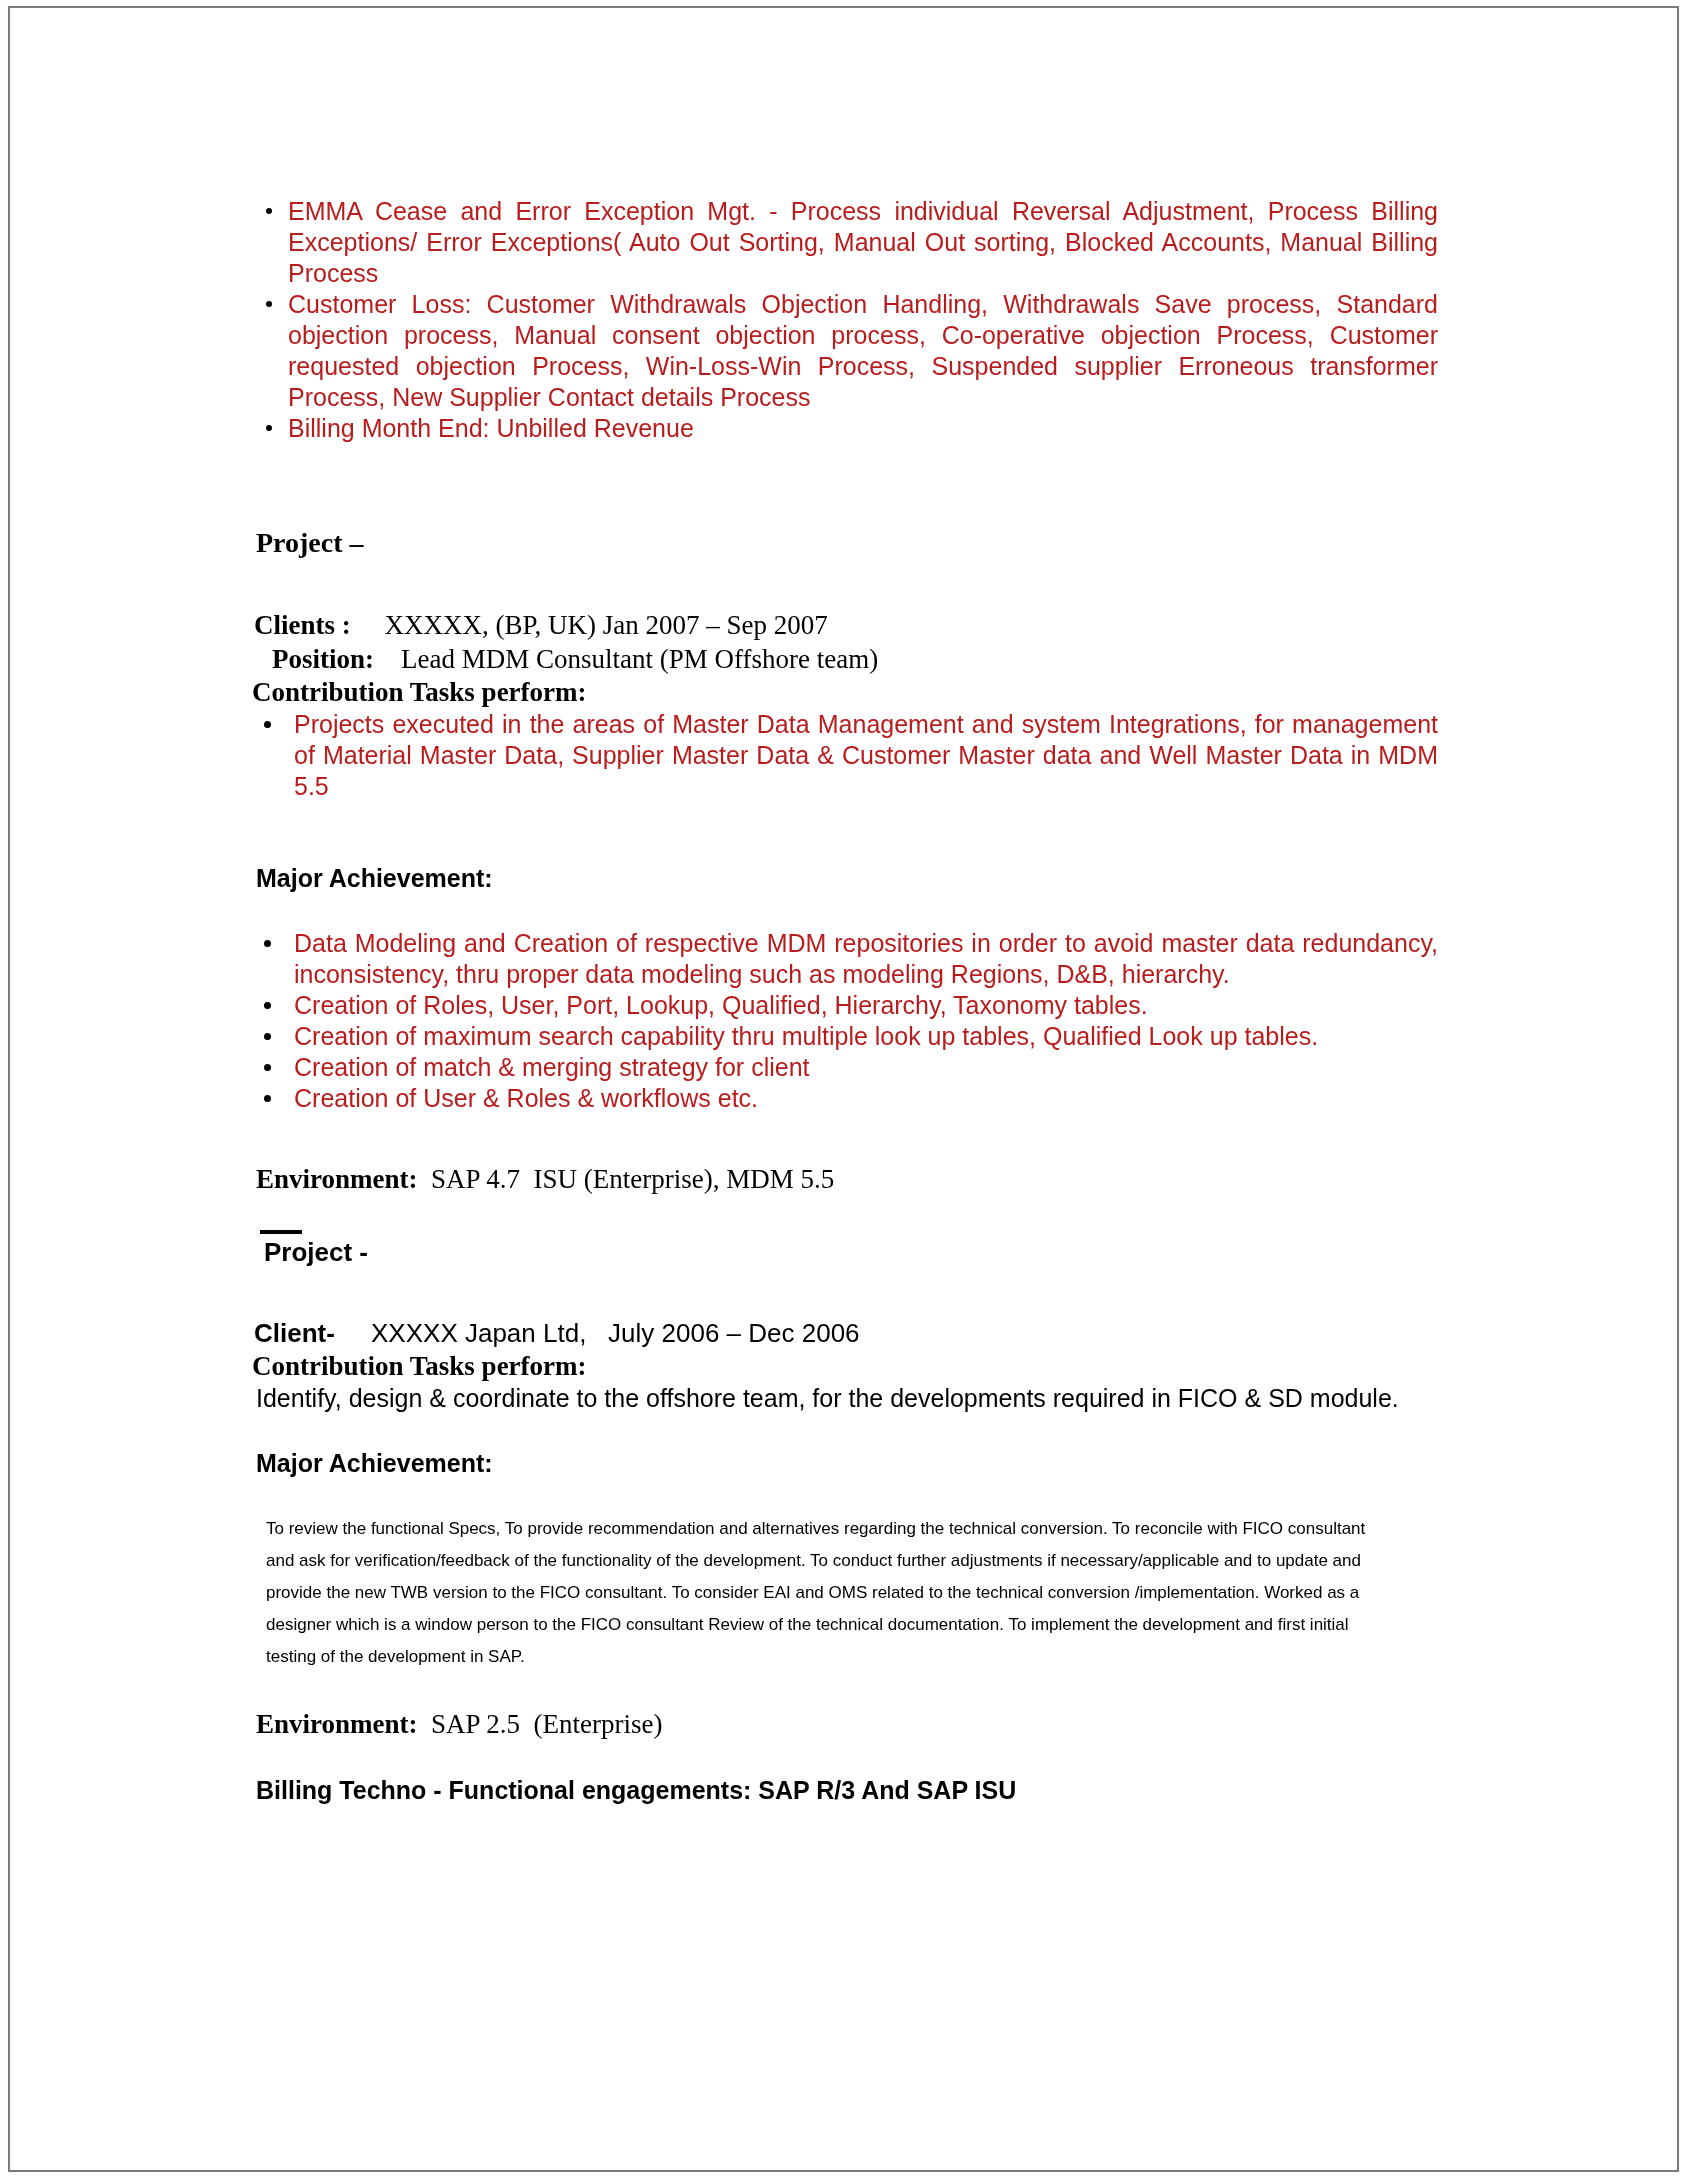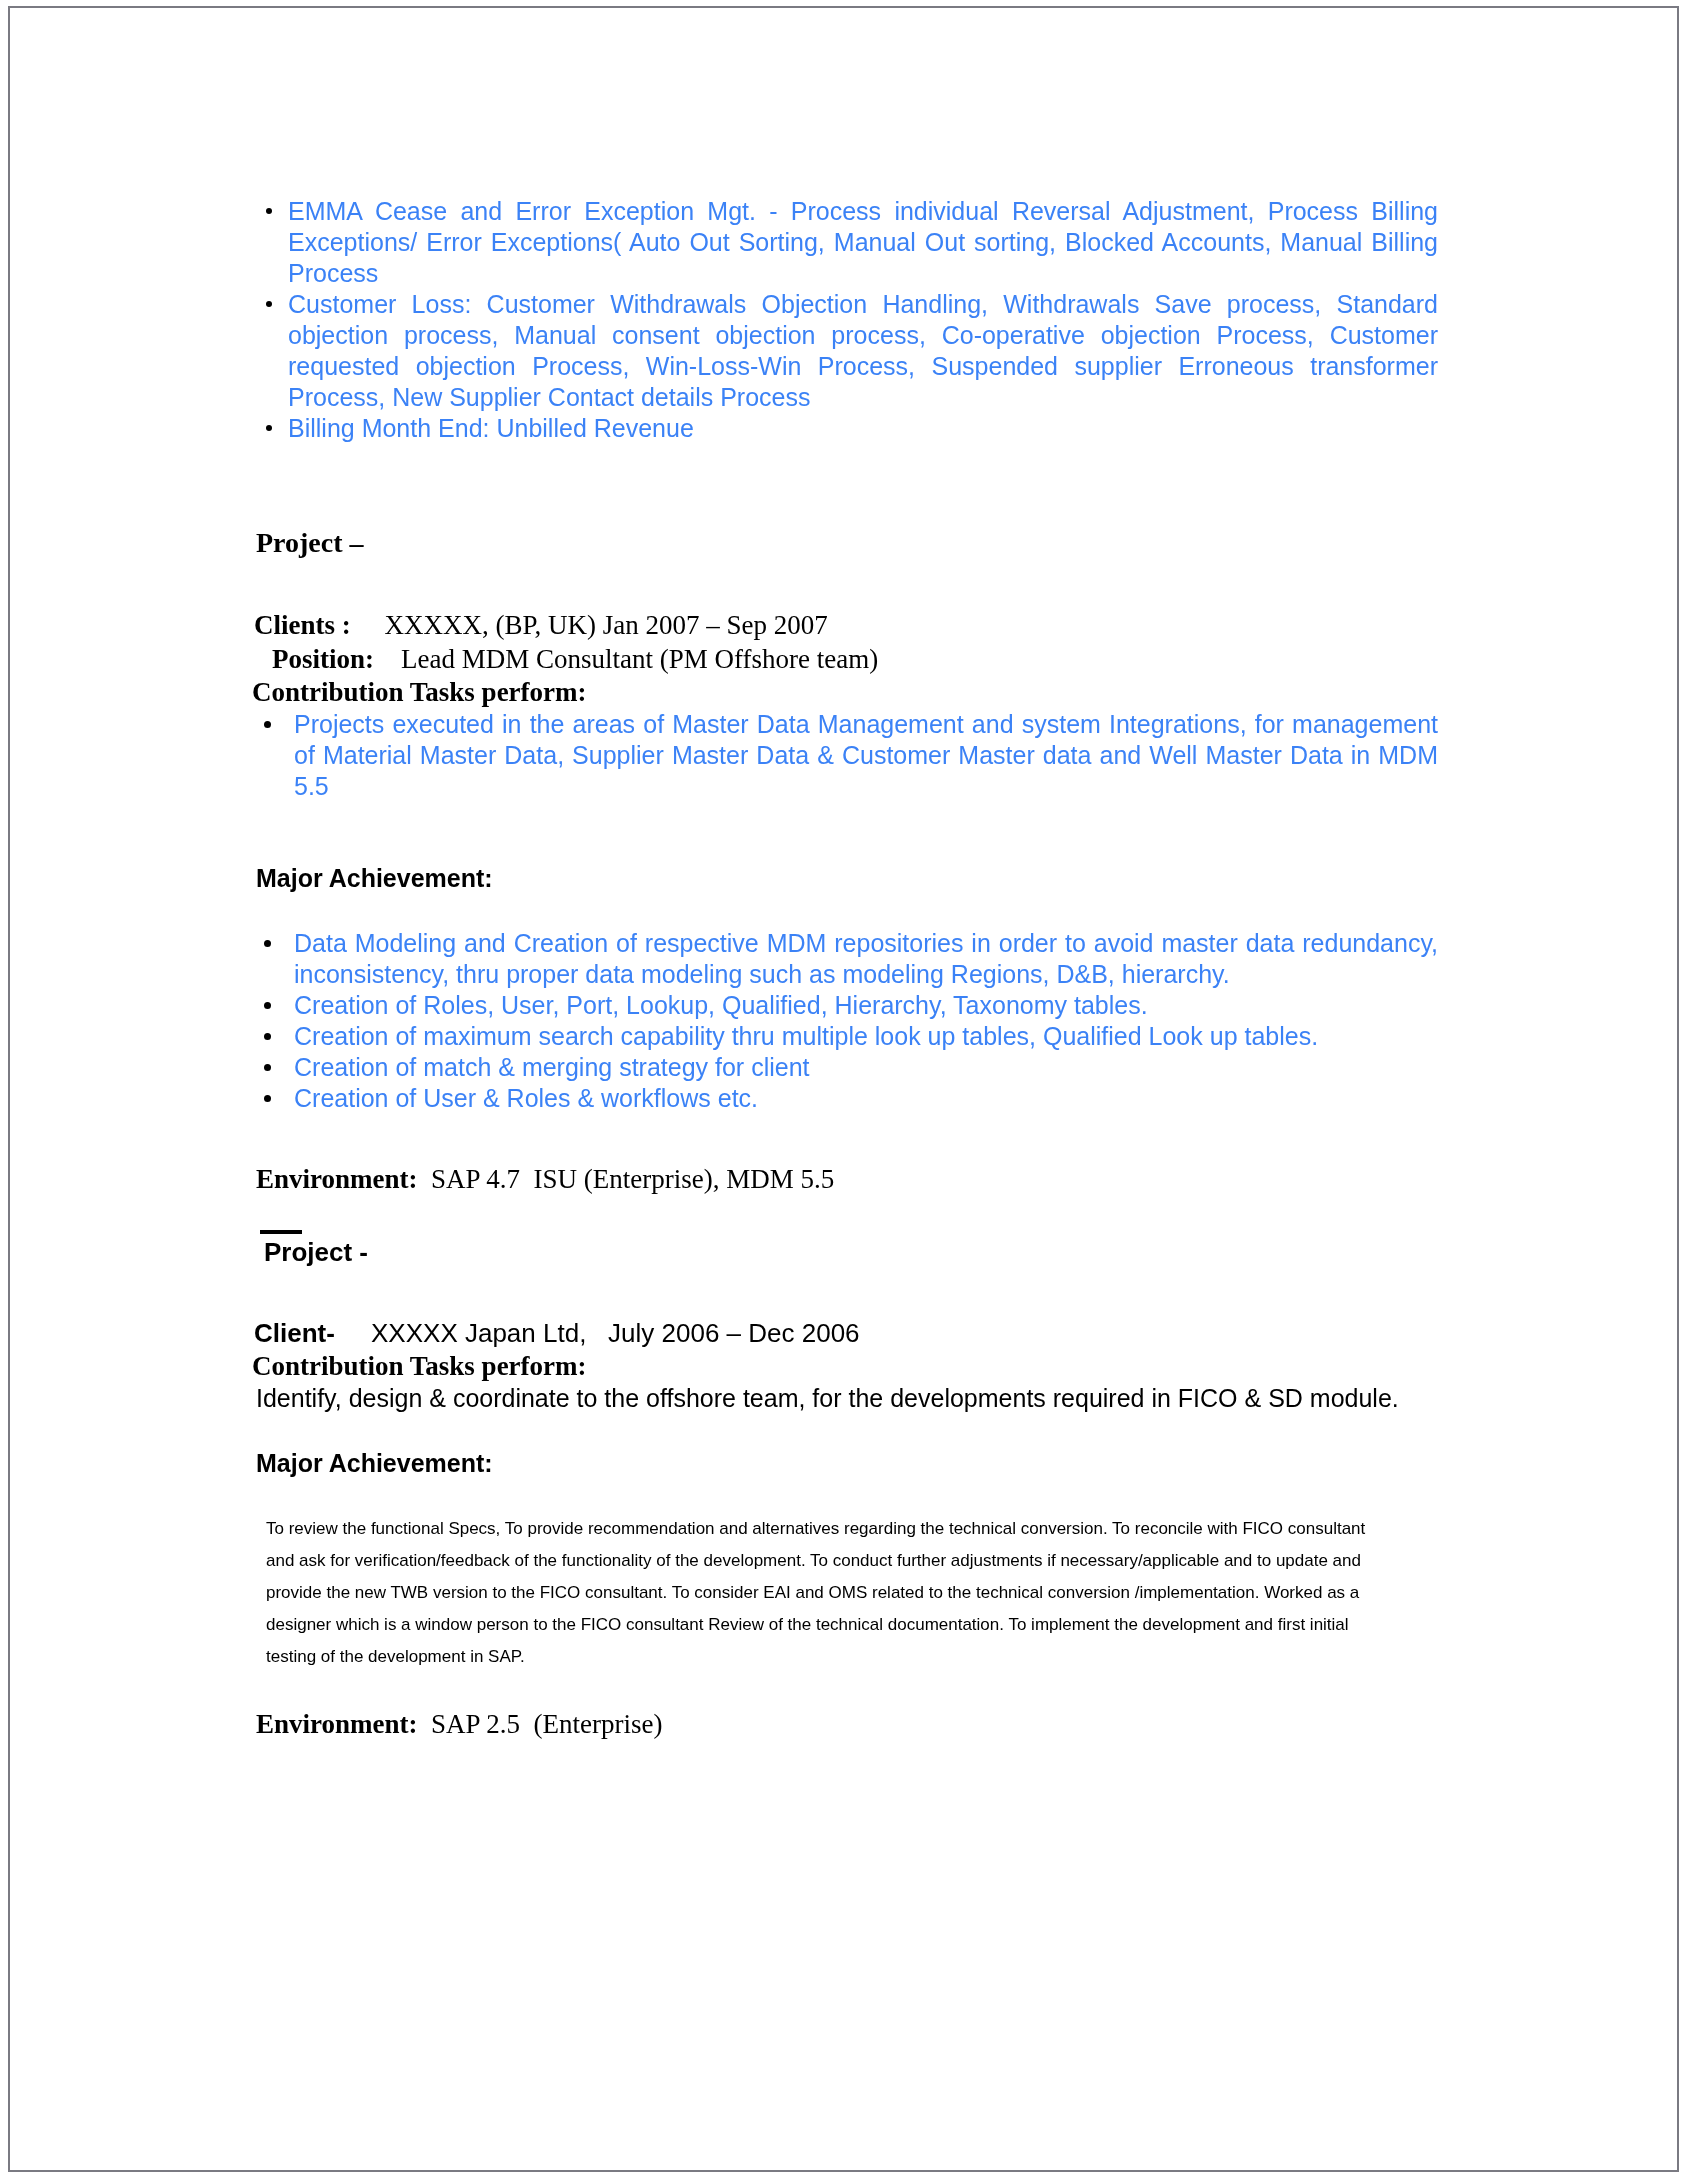--- a/index.html
+++ b/index.html
@@ -31,21 +31,21 @@
     left: 240px;
     top: 188px;
     width: 1188px;
   }
 
   
   .sans {
     font-family: "Liberation Sans", sans-serif;
     font-size: 25px;
     line-height: 31px;
-    color: #3b82f6;
+    color: #b91c1c;
   }
 
   
   ul.bullets {
     list-style: none;
     margin: 0;
     padding: 0;
   }
   ul.bullets > li {
     position: relative;
@@ -279,16 +279,17 @@
     <div class="gap-m"></div>
 
     <div class="body-para">To review the functional Specs, To provide recommendation and alternatives regarding the technical conversion. To reconcile with FICO consultant and ask for verification/feedback of the functionality of the development. To conduct further adjustments if necessary/applicable and to update and provide the new TWB version to the FICO consultant. To consider EAI and OMS related to the technical conversion /implementation. Worked as a designer which is a window person to the FICO consultant Review of the technical documentation. To implement the development and first initial testing of the development in SAP.</div>
 
     <div class="gap-m"></div>
 
     <div class="env-line"><span class="lbl">Environment:</span><span>  </span><span class="val">SAP 2.5  (Enterprise)</span></div>
 
     <div class="gap-m"></div>
 
+    <div class="final-line">Billing Techno - Functional engagements: SAP R/3 And SAP ISU</div>
 
   </div>
 </div>
 
 
 </body></html>

